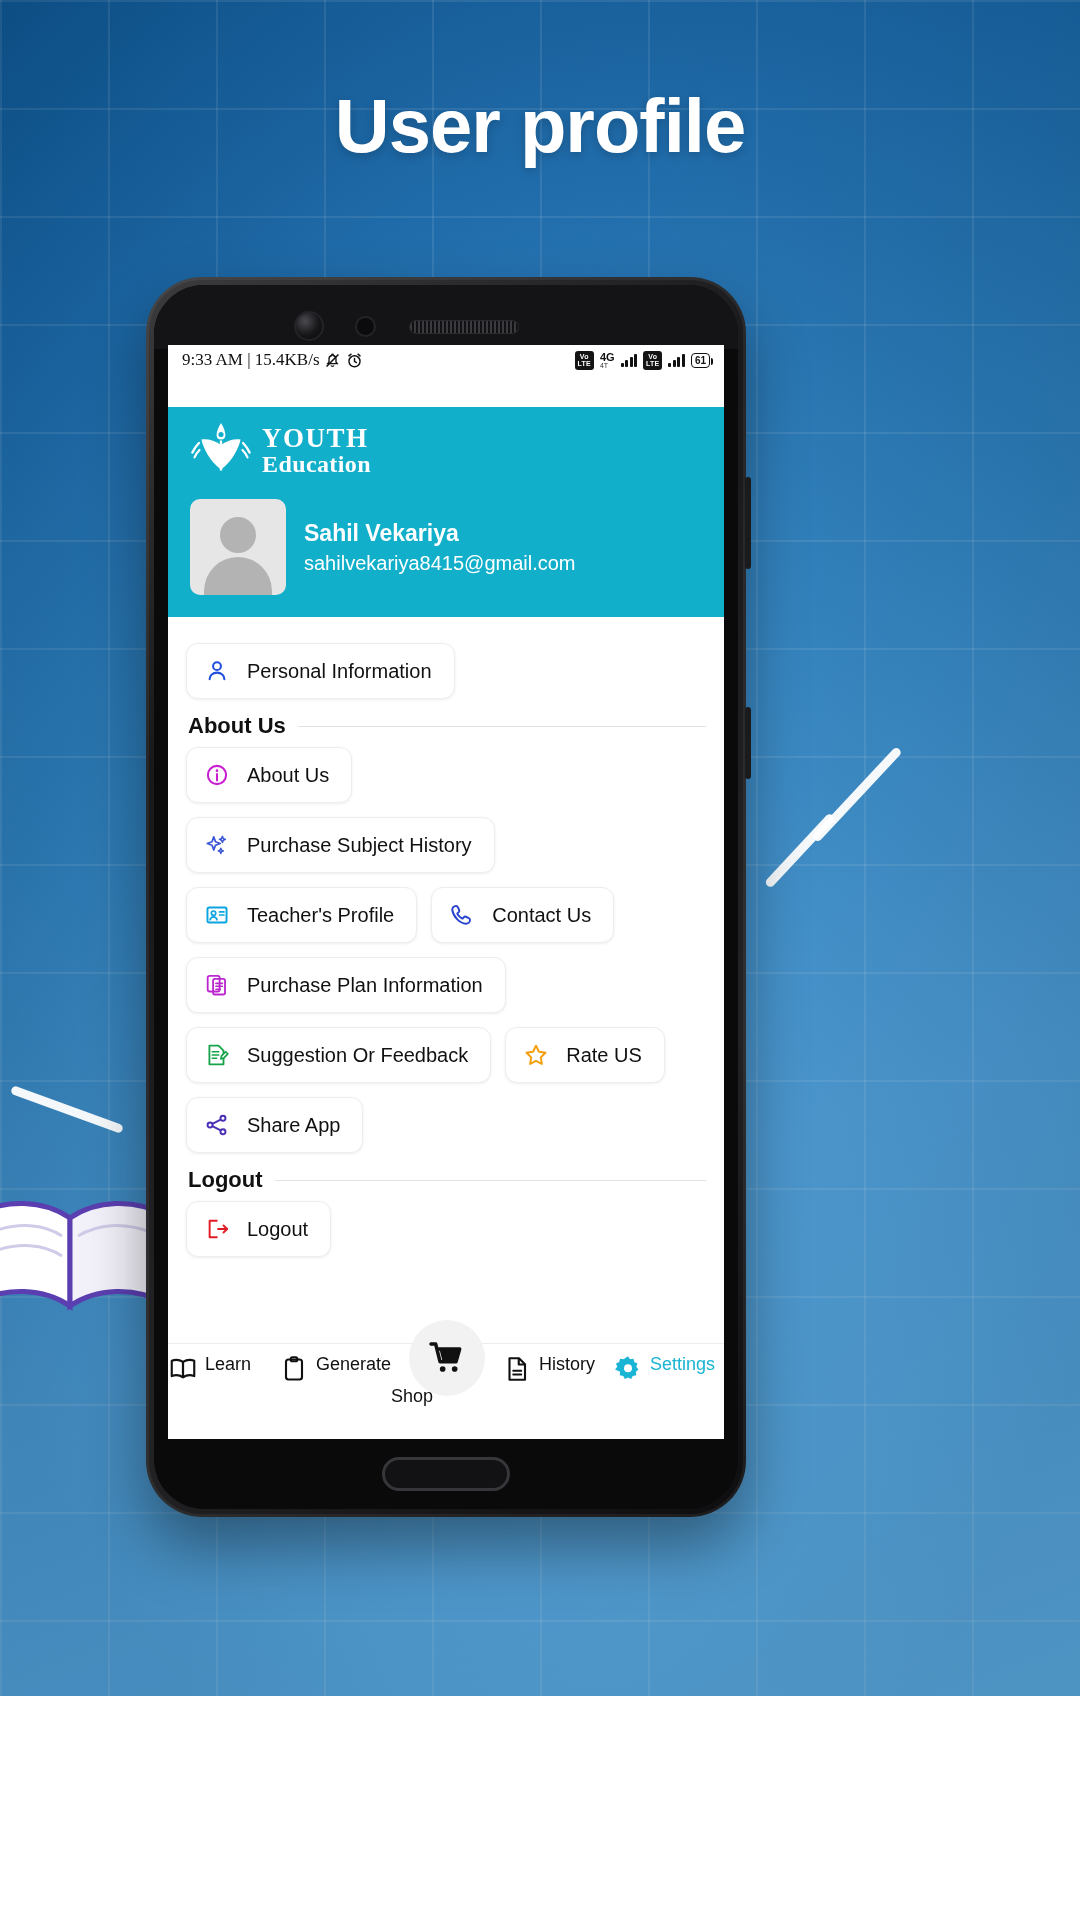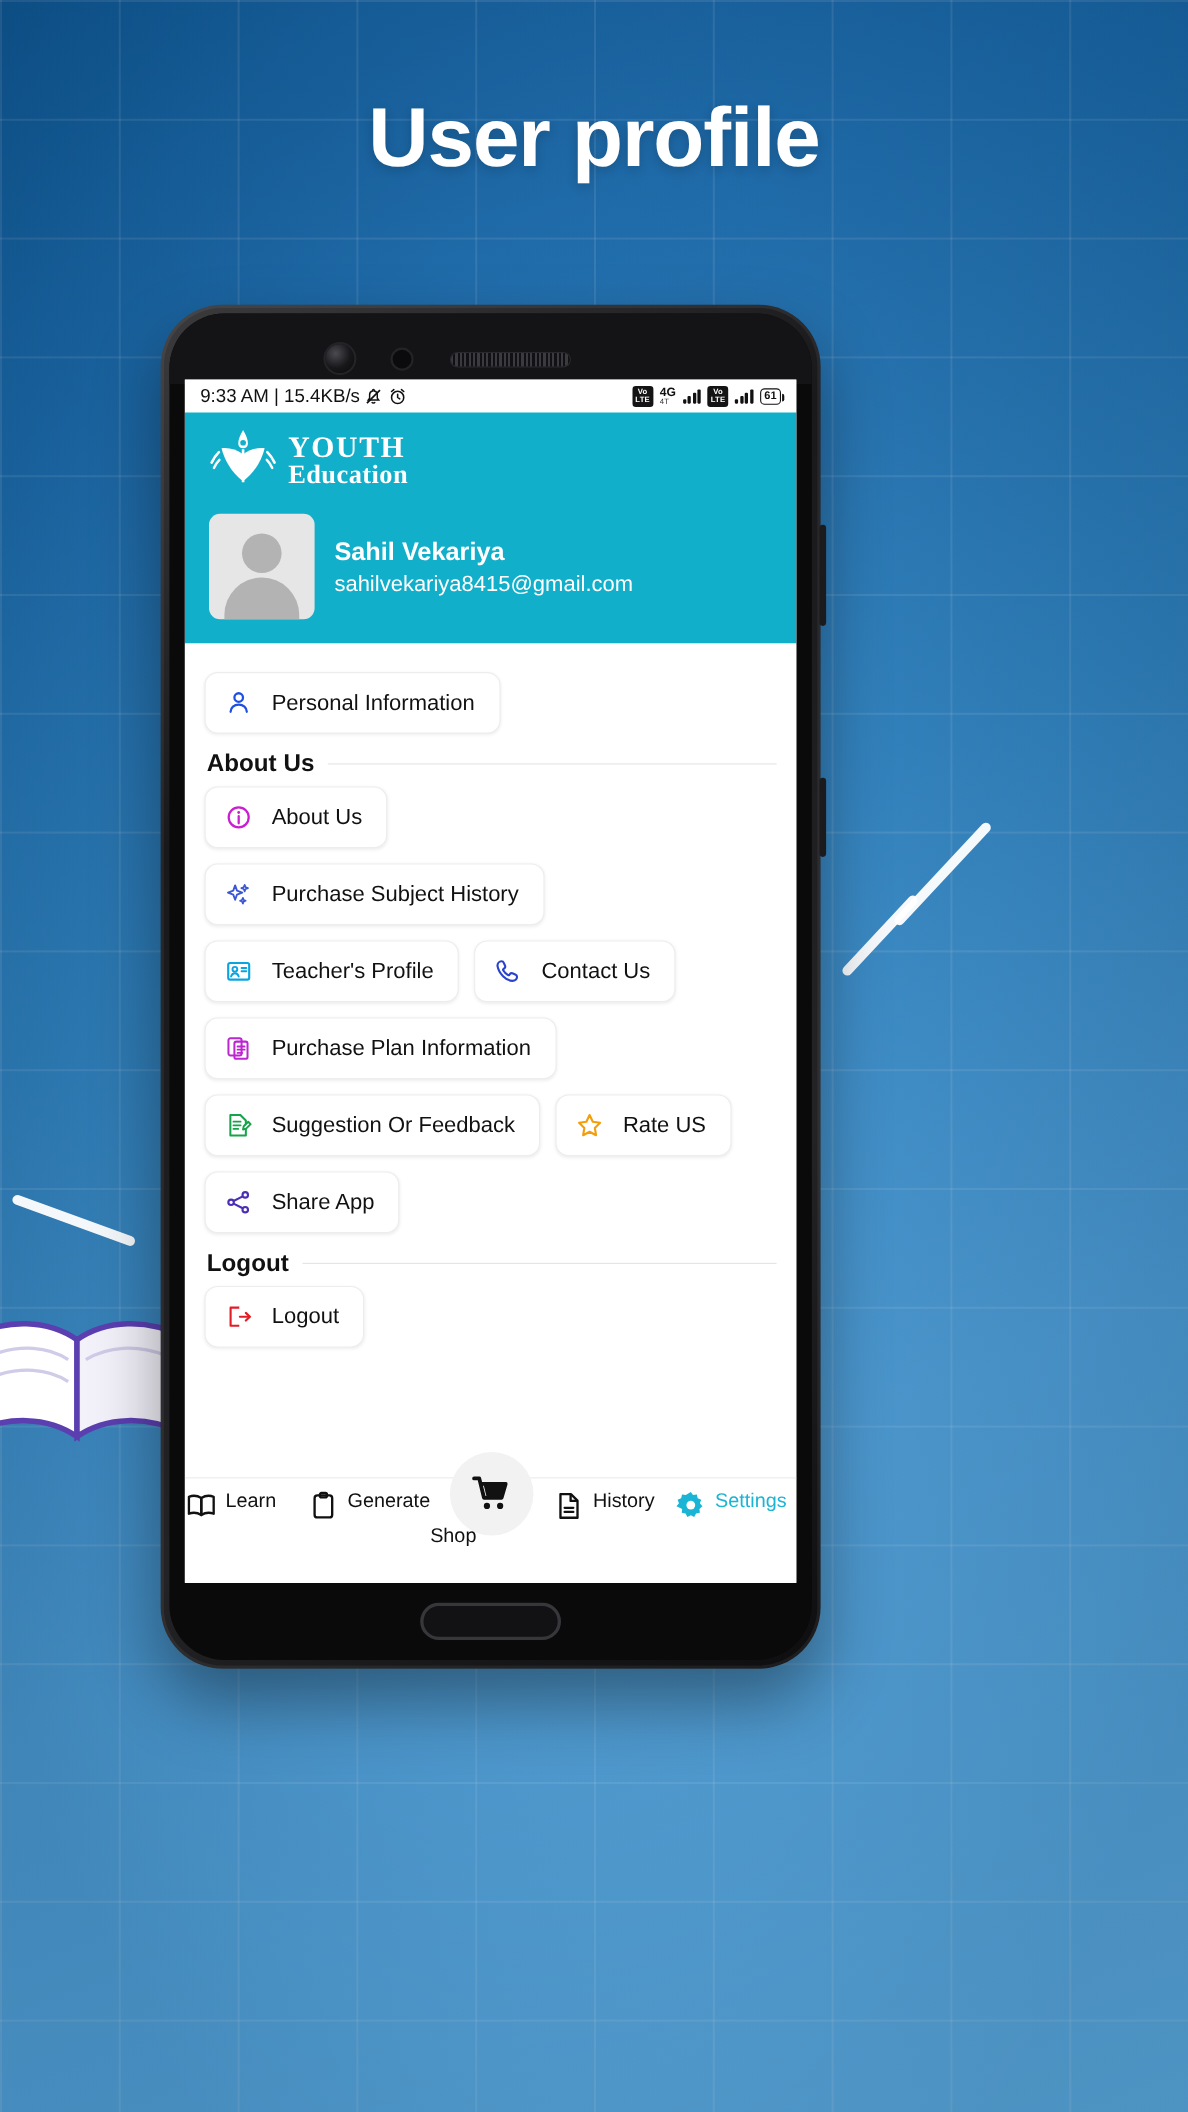--- a/index.html
+++ b/index.html
@@ -8,21 +8,21 @@
     width: 1080px;
     height: 1920px;
     overflow: hidden;
     font-family: "Liberation Sans", sans-serif;
   }
 
   
   #poster {
     position: relative;
     width: 1080px;
-    height: 1920px;
+    height: 1696px;
     background:
       linear-gradient(160deg, #0f5ea0 0%, #1a6fb5 18%, #2e86c8 42%, #4da2e0 68%, #5fb4ee 100%);
     overflow: hidden;
   }
   #grid {
     position: absolute;
     inset: 0;
     background-image:
       linear-gradient(to right, rgba(255,255,255,0.10) 2px, transparent 2px),
       linear-gradient(to bottom, rgba(255,255,255,0.10) 2px, transparent 2px);
@@ -150,21 +150,21 @@
   #statusbar {
     height: 30px;
     background: #ffffff;
     display: flex;
     align-items: center;
     padding: 0 14px;
     font-size: 17px;
     color: #101010;
     flex: none;
   }
-  #sb-left { display: flex; align-items: flex-end; gap: 3px; font-weight: 500; }
+  #sb-left { display: flex; align-items: flex-end; gap: 3px; font-weight: 500; font-family: Liberation Serif, serif; }
   #sb-right { margin-left: auto; display: flex; align-items: center; gap: 6px; }
   .volte-badge {
     font-size: 7px;
     line-height: 7.5px;
     font-weight: bold;
     color: #fff;
     background: #141414;
     border-radius: 3px;
     padding: 2px 3px;
     text-align: center;
@@ -186,20 +186,21 @@
   .battery::after{
     content:""; position:absolute; right:-4px; top:4px;
     width:2.5px; height:7px; background:#111; border-radius:0 2px 2px 0;
   }
 
   
   #app-header {
     background: #12AFCB;
     flex: none;
     padding: 12px 22px 22px 22px;
+    margin-top: 32px;
   }
   #brand { display: flex; align-items: center; gap: 10px; height: 62px; }
   #brand-text { display:flex; flex-direction: column; line-height: 1; }
   #brand-title {
     font-family: "Liberation Serif", serif;
     font-size: 27px; font-weight: bold; color: #fff; letter-spacing: 1.5px;
   }
   #brand-sub {
     font-family: "Liberation Serif", serif;
     font-size: 24px; font-weight: bold; color: #fff; letter-spacing: 0.4px;

